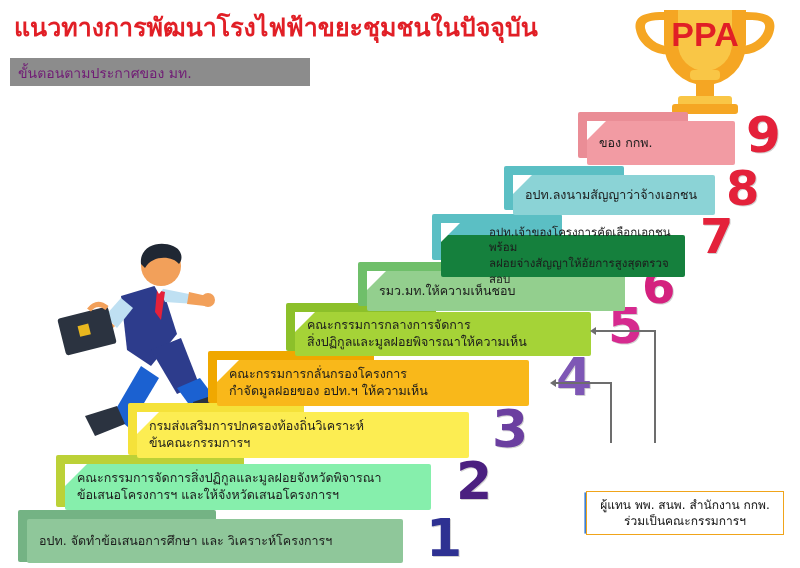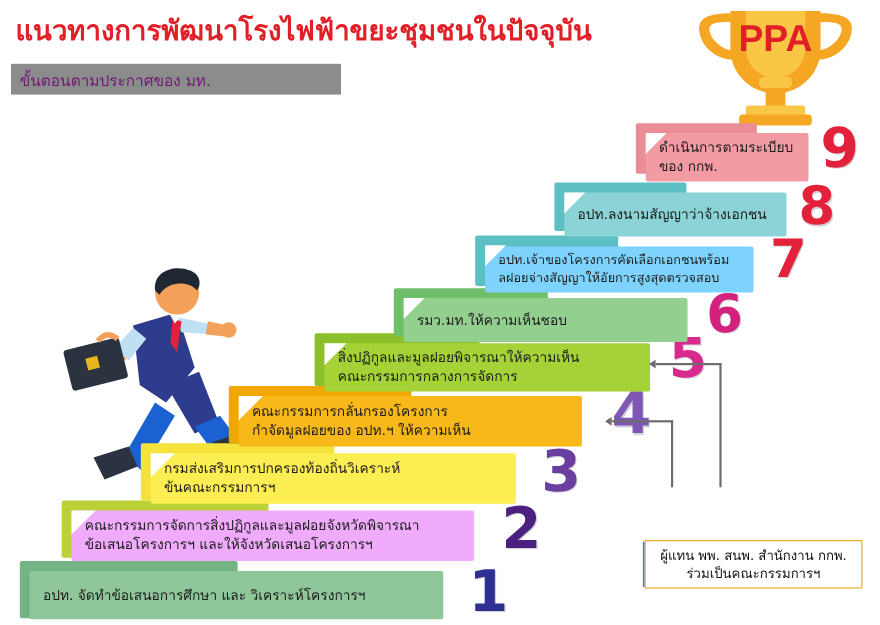--- a/index.html
+++ b/index.html
@@ -136,21 +136,21 @@
     <div class="panel" style="left:9px;top:9px;width:376px;height:44px;background:#8fc79a;">
       <div class="txt">
         <div>อปท. จัดทำข้อเสนอการศึกษา และ วิเคราะห์โครงการฯ</div>
       </div>
     </div>
     <div class="num" style="left:408px;top:2px;font-size:52px;color:#2e3192;">1</div>
   </div>
 
   <div class="step" style="left:56px;top:455px;">
     <div class="riser" style="width:188px;height:52px;background:#bcd137;"></div>
-    <div class="panel" style="left:9px;top:9px;width:366px;height:46px;background:#f0abfc;">
+    <div class="panel" style="left:9px;top:9px;width:366px;height:46px;background:#86efac;">
       <div class="txt">
         <div>คณะกรรมการจัดการสิ่งปฏิกูลและมูลฝอยจังหวัดพิจารณา</div>
         <div>ข้อเสนอโครงการฯ และให้จังหวัดเสนอโครงการฯ</div>
       </div>
     </div>
     <div class="notch" style="left:9px;top:9px;border-left:22px solid #ffffff;border-bottom:22px solid transparent;"></div>
     <div class="num" style="left:400px;top:0px;font-size:52px;color:#4b2080;">2</div>
   </div>
 
   <div class="step" style="left:128px;top:403px;">
@@ -174,42 +174,42 @@
       </div>
     </div>
     <div class="notch" style="left:9px;top:9px;border-left:22px solid #ffffff;border-bottom:22px solid transparent;"></div>
     <div class="num" style="left:348px;top:0px;font-size:52px;color:#7e57b5;">4</div>
   </div>
 
   <div class="step" style="left:286px;top:303px;">
     <div class="riser" style="width:150px;height:48px;background:#8cc02a;"></div>
     <div class="panel" style="left:9px;top:9px;width:296px;height:44px;background:#a5d337;">
       <div class="txt">
+        <div>คณะกรรมการกลางการจัดการ</div>
         <div>สิ่งปฏิกูลและมูลฝอยพิจารณาให้ความเห็น</div>
-        <div>คณะกรรมการกลางการจัดการ</div>
       </div>
     </div>
     <div class="notch" style="left:9px;top:9px;border-left:20px solid #ffffff;border-bottom:20px solid transparent;"></div>
     <div class="num" style="left:322px;top:-2px;font-size:50px;color:#d62a8f;">5</div>
   </div>
 
   <div class="step" style="left:358px;top:262px;">
     <div class="riser" style="width:140px;height:44px;background:#6fbf6a;"></div>
     <div class="panel" style="left:9px;top:9px;width:258px;height:40px;background:#93cf8e;">
       <div class="txt">
         <div>รมว.มท.ให้ความเห็นชอบ</div>
       </div>
     </div>
     <div class="notch" style="left:9px;top:9px;border-left:19px solid #ffffff;border-bottom:19px solid transparent;"></div>
     <div class="num" style="left:284px;top:0px;font-size:48px;color:#d4217e;">6</div>
   </div>
 
   <div class="step" style="left:432px;top:214px;">
     <div class="riser" style="width:130px;height:46px;background:#5bbfc4;"></div>
-    <div class="panel" style="left:9px;top:10px;width:244px;height:42px;background:#7dd3fc;">
+    <div class="panel" style="left:9px;top:21px;width:244px;height:42px;background:#15803d;padding-left:36px;">
       <div class="txt" style="font-size:11.5px;">
         <div>อปท.เจ้าของโครงการคัดเลือกเอกชนพร้อม</div>
         <div>ลฝอยจ่างสัญญาให้อัยการสูงสุดตรวจสอบ</div>
       </div>
     </div>
     <div class="notch" style="left:9px;top:9px;border-left:19px solid #ffffff;border-bottom:19px solid transparent;"></div>
     <div class="num" style="left:268px;top:-2px;font-size:48px;color:#e4213a;">7</div>
   </div>
 
   <div class="step" style="left:504px;top:166px;">
@@ -220,21 +220,20 @@
       </div>
     </div>
     <div class="notch" style="left:9px;top:9px;border-left:19px solid #ffffff;border-bottom:19px solid transparent;"></div>
     <div class="num" style="left:222px;top:-2px;font-size:48px;color:#e4213a;">8</div>
   </div>
 
   <div class="step" style="left:578px;top:112px;">
     <div class="riser" style="width:110px;height:46px;background:#ea8d96;"></div>
     <div class="panel" style="left:9px;top:9px;width:148px;height:44px;background:#f29ba3;">
       <div class="txt">
-        <div>ดำเนินการตามระเบียบ</div>
         <div>ของ กกพ.</div>
       </div>
     </div>
     <div class="notch" style="left:9px;top:9px;border-left:19px solid #ffffff;border-bottom:19px solid transparent;"></div>
     <div class="num" style="left:168px;top:-2px;font-size:50px;color:#e4213a;">9</div>
   </div>
 
   <div class="conn" style="left:654px;top:330px;width:1.6px;height:113px;"></div>
   <div class="conn" style="left:596px;top:330px;width:59px;height:1.6px;"></div>
   <div class="arrowhead" style="left:590px;top:327px;"></div>

